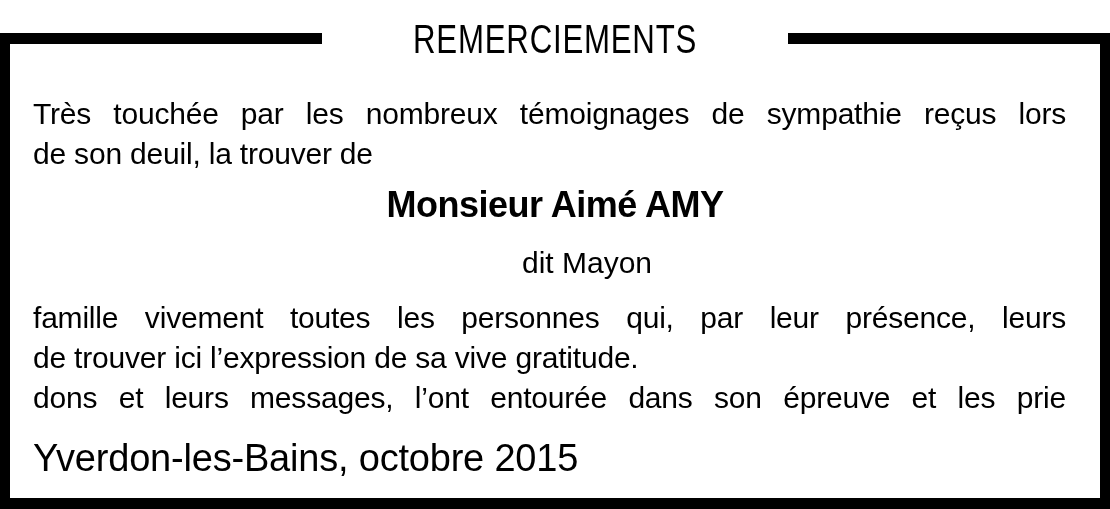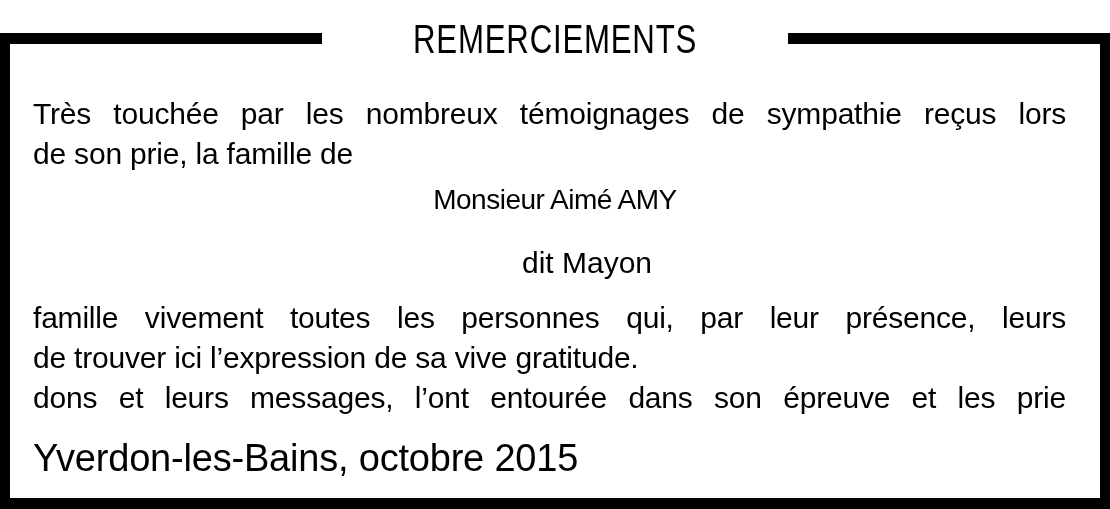--- a/index.html
+++ b/index.html
@@ -38,21 +38,21 @@
   .intro  { top: 80px; margin-top: 14px; }
   .thanks { top: 298px; }
   .line { white-space: nowrap; }
   .line.justify {
     white-space: normal;
     text-align: justify;
     text-align-last: justify;
   }
   .name {
     position: absolute; left: 0; width: 100%; top: 184px;
-    text-align: center; font-size: 28px; font-weight: 400;
+    text-align: center; font-size: 36px; font-weight: 700;
     letter-spacing: -0.5px;
   }
   .alias {
     position: absolute; left: 0; width: 100%; top: 246px;
     text-align: center; font-size: 30px; font-weight: 400; padding-left: 32px;
   }
   .dateline {
     position: absolute; left: 33px; top: 438px;
     font-size: 38px; line-height: 40px; letter-spacing: -0.2px;
   }
@@ -67,21 +67,21 @@
   <div class="frame-left"></div>
   <div class="frame-right"></div>
   <div class="frame-bottom"></div>
 
   <div class="title">
     <span class="title-inner">REMERCIEMENTS</span>
   </div>
 
   <div class="para intro">
     <div class="line justify">Très touchée par les nombreux témoignages de sympathie reçus lors</div>
-    <div class="line">de son prie, la famille de</div>
+    <div class="line">de son deuil, la trouver de</div>
   </div>
 
   <div class="name">Monsieur Aimé AMY</div>
 
   <div class="alias">dit Mayon</div>
 
   <div class="para thanks">
     <div class="line justify">famille vivement toutes les personnes qui, par leur présence, leurs</div>
     <div class="line">de trouver ici l’expression de sa vive gratitude.</div>
     <div class="line justify">dons et leurs messages, l’ont entourée dans son épreuve et les prie</div>

